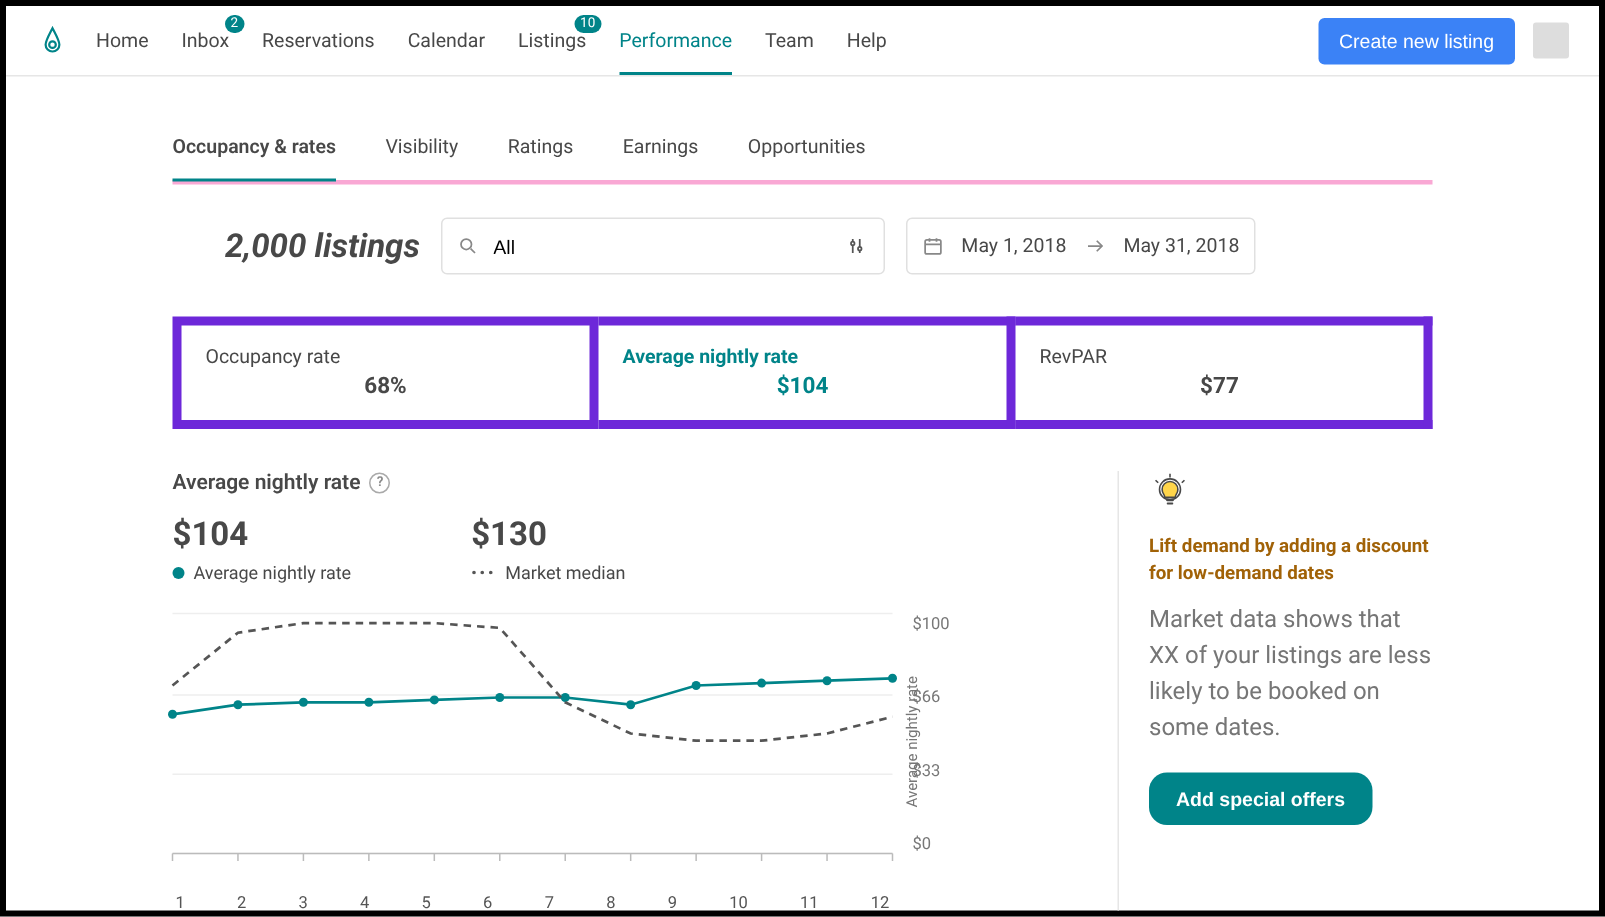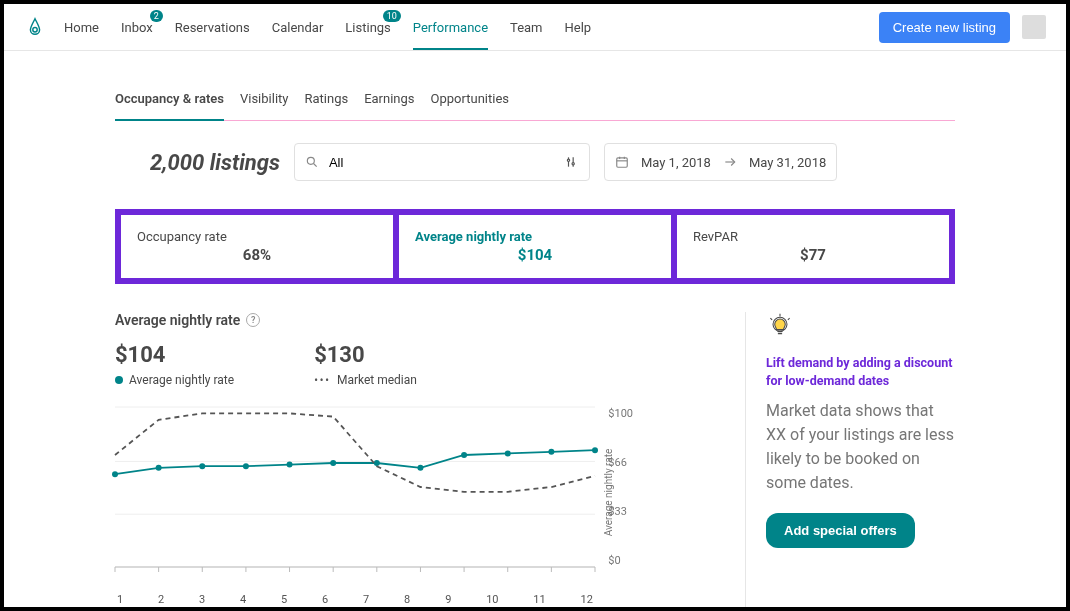--- a/index.html
+++ b/index.html
@@ -11,21 +11,21 @@
   .nav-items { display:flex; align-items:center; gap:22px; height:100%; }
   .nav-item { font-size:13px; color:#484848; cursor:pointer; position:relative; height:100%; display:flex; align-items:center; }
   .nav-item.active { color:#008489; }
   .nav-item.active::after { content:""; position:absolute; bottom:0; left:0; right:0; height:2px; background:#008489; }
   .nav-badge { position:absolute; top:6px; right:-10px; background:#008489; color:#fff; font-size:9px; border-radius:8px; padding:0 4px; line-height:12px; min-width:12px; text-align:center; }
   .nav-right { margin-left:auto; display:flex; align-items:center; gap:12px; }
   .btn-primary { background:#3b82f6; color:#fff; border:none; border-radius:4px; font-size:13px; padding:8px 14px; cursor:pointer;margin-left:15px; }
   .avatar { width:24px; height:24px; background:#ddd; border-radius:2px; }
   
   .container { width:840px; margin:0 auto; padding-top:40px; }
-  .subtabs { display:flex; gap:16px; border-bottom:1px solid #f9a8d4; }
+  .subtabs { display:flex; gap:33px; border-bottom:3px solid #f9a8d4; }
   .subtab { font-size:13px; color:#484848; padding-bottom:14px; cursor:pointer; position:relative; }
   .subtab.active { font-weight:600; color:#484848; }
   .subtab.active::after { content:""; position:absolute; bottom:-1px; left:0; right:0; height:2px; background:#008489; }
   
   .header-row { display:flex; align-items:center; gap:14px; margin-top:22px; }
   .page-title { font-size:22px; font-weight:700; color:#484848; padding-left:35px;font-style:italic; }
   .filter-box { border:1px solid #e0e0e0; border-radius:4px; height:38px; display:flex; align-items:center; padding:0 10px; font-size:13px; color:#484848; }
   .filter-search { width:296px; gap:10px; }
   .filter-search input { border:none; outline:none; font-size:13px; flex:1; }
   .filter-date { gap:12px; }
@@ -52,21 +52,21 @@
   .dots-dashed { letter-spacing:2px; color:#555; font-weight:700; font-size:10px; }
   
   .chart-wrap { position:relative; margin-top:20px; }
   .chart { width:480px; height:180px; position:relative; }
   .y-ticks { position:absolute; right:-38px; top:0; height:160px; display:flex; flex-direction:column; justify-content:space-between; font-size:11px; color:#777; text-align:left; }
   .y-axis-label { position:absolute; right:-58px; top:80px; transform:rotate(-90deg); transform-origin:center; font-size:10px; color:#777; white-space:nowrap; }
   .x-ticks { display:flex; justify-content:space-between; font-size:11px; color:#555; margin-top:6px; padding:0 2px; }
   .x-axis-label { text-align:center; font-size:11px; color:#777; margin-top:4px; }
   
   .bulb { width:28px; height:28px; margin-bottom:14px; }
-  .side-heading { font-size:12.5px; font-weight:700; color:#6d28d9; line-height:1.4; }
+  .side-heading { font-size:12.5px; font-weight:700; color:#a16207; line-height:1.4; }
   .side-body { font-size:16px; color:#767676; margin-top:10px; line-height:1.5; }
   .side-btn { margin-top:18px; background:#008489; color:#fff; border:none; border-radius:12px; font-size:13px; padding:10px 18px; cursor:pointer; font-weight:600; }
   .feedback { color:#008489; font-size:13px; margin-top:72px; cursor:pointer; }
 </style>
 </head>
 <body>
 
 <div class="viewport">
 
   <div class="topnav">

